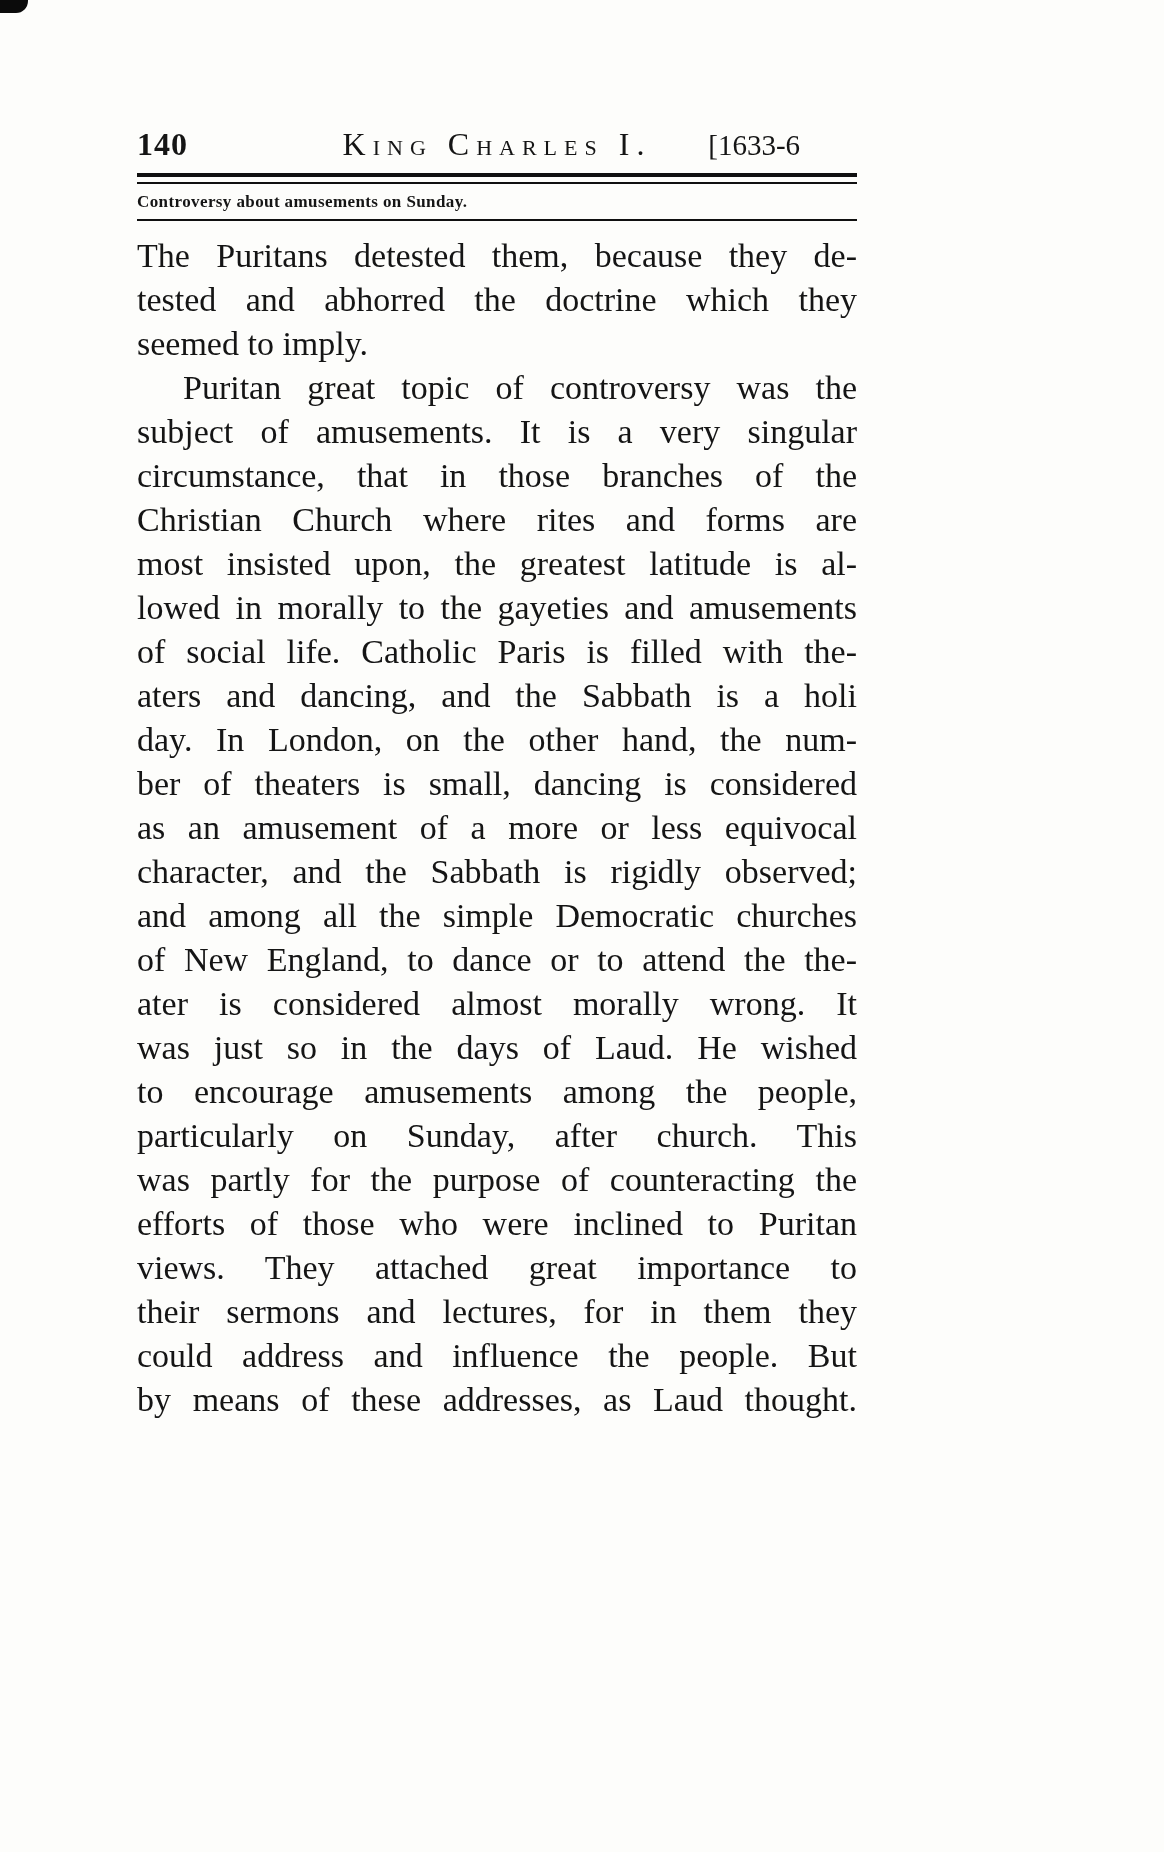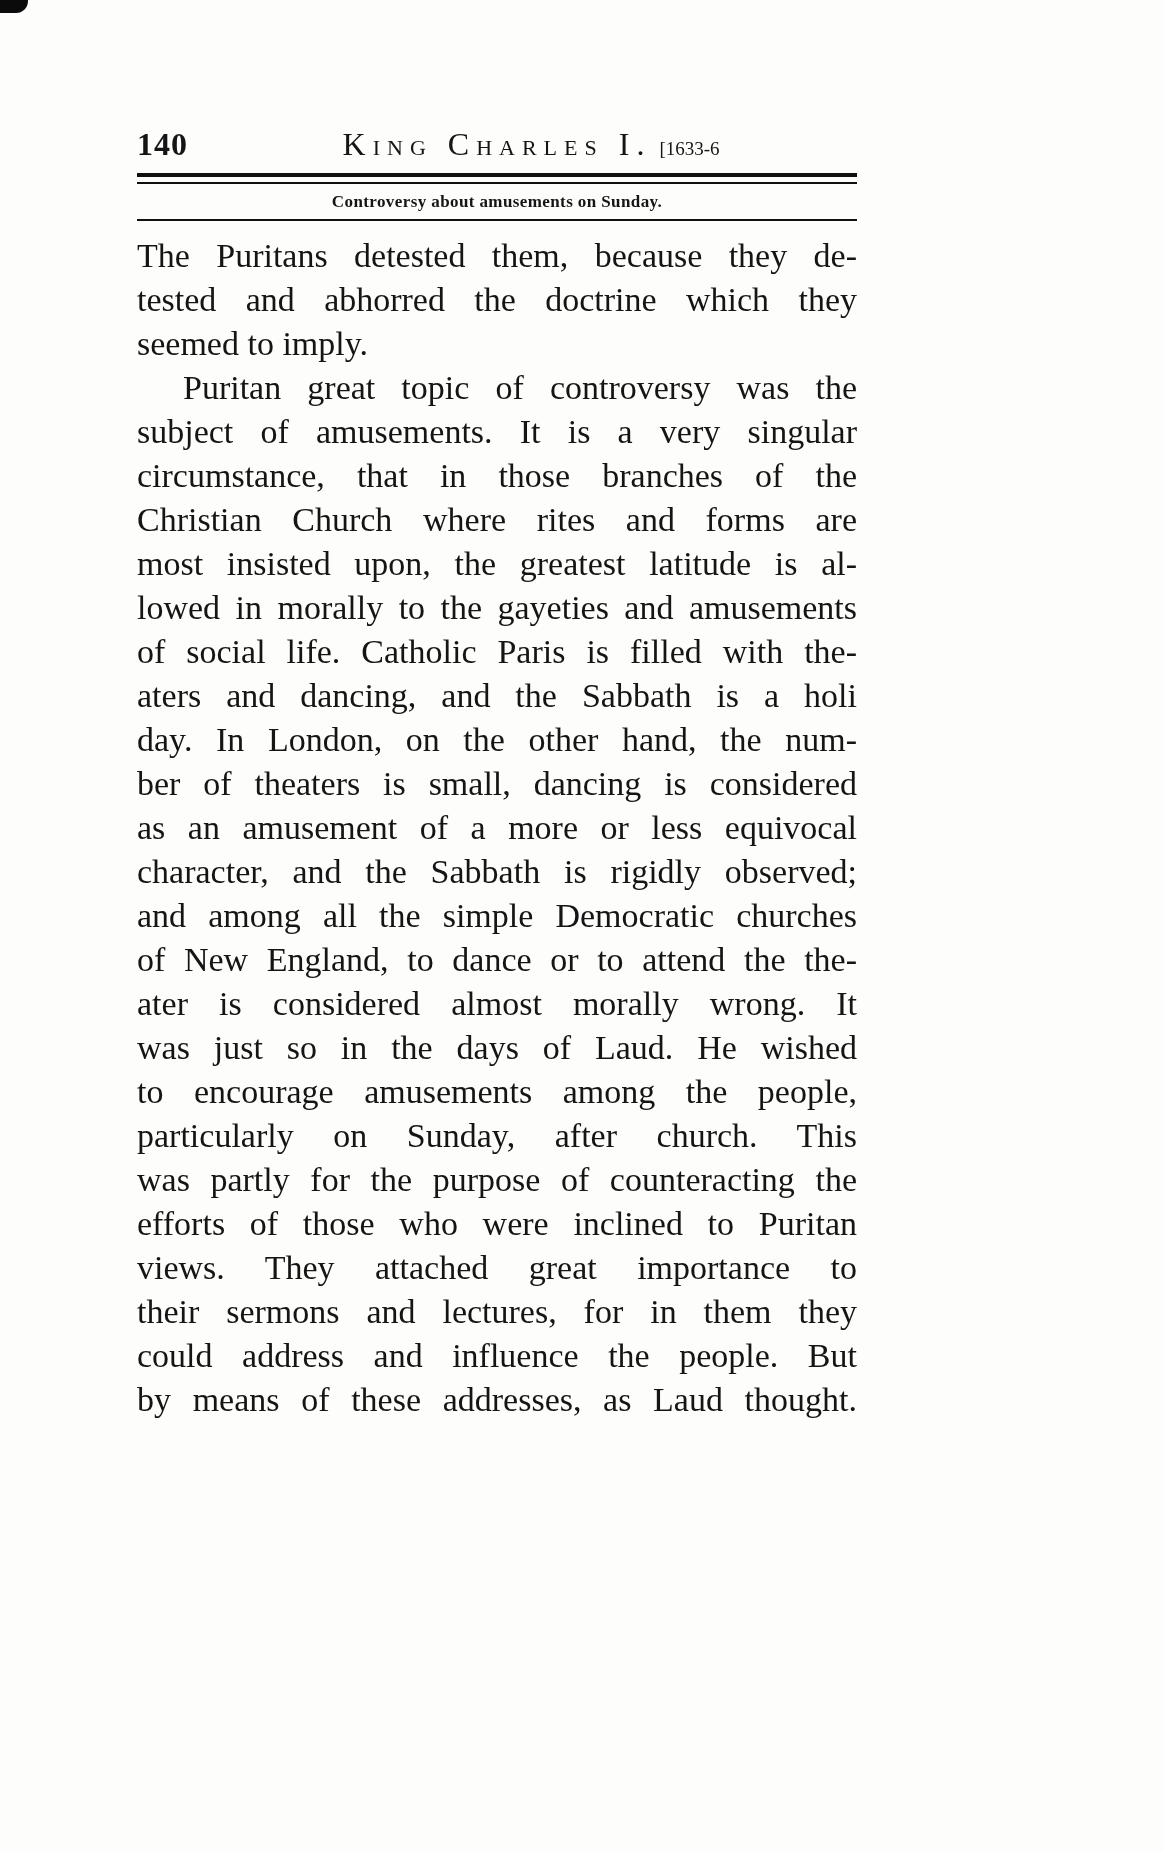--- a/index.html
+++ b/index.html
@@ -22,47 +22,45 @@
   .content {
     position: absolute;
     left: 137px;
     top: 126px;
     width: 720px;
   }
   .header {
     display: grid;
     grid-template-columns: 1fr auto 1fr;
     align-items: baseline;
-    gap: 8px;
   }
   .page-number {
     font-size: 32px;
     font-weight: bold;
     letter-spacing: 1px;
   }
   .title {
     font-variant: small-caps;
     font-size: 32px;
     letter-spacing: 7px;
     white-space: nowrap;
     text-align: right;
   }
   .date {
-    font-size: 19px;
-    text-align: left;
+    font-size: 29px;
+    text-align: center;
     white-space: nowrap;
   }
   .rule-double {
     margin-top: 10px;
     border-top: 4px solid #101010;
     border-bottom: 2px solid #101010;
     height: 5px;
   }
   .running-head {
-    text-align: center;
     font-weight: bold;
     font-size: 17px;
     letter-spacing: 0.4px;
     padding: 8px 0 7px 0;
   }
   .rule-single {
     border-top: 2px solid #101010;
   }
   .body-text {
     margin-top: 13px;

